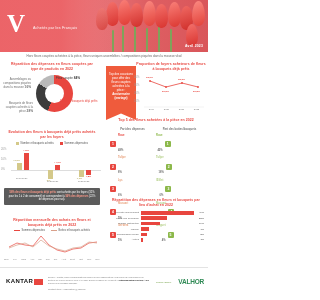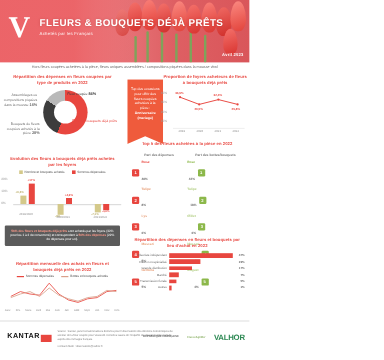--- a/index.html
+++ b/index.html
@@ -157,21 +157,20 @@
       <div class="tulip" style="left:143px;top:1px;width:13px;height:25px;background:linear-gradient(160deg,#fb8a82,#e2423a);"></div>
       <div class="tulip" style="left:155px;top:4px;width:13px;height:24px;background:linear-gradient(160deg,#f4716b,#d8332f);"></div>
       <div class="tulip" style="left:168px;top:2px;width:13px;height:25px;background:linear-gradient(160deg,#fa8079,#db3731);"></div>
       <div class="tulip" style="left:180px;top:6px;width:13px;height:24px;background:linear-gradient(160deg,#f06a64,#cf2d29);"></div>
       <div class="tulip" style="left:192px;top:1px;width:13px;height:25px;background:linear-gradient(160deg,#fb8a82,#e2423a);"></div>
       <div class="tulip" style="left:186px;top:24px;width:12px;height:22px;background:linear-gradient(160deg,#f4716b,#d8332f);"></div>
       <div class="tulip" style="left:96px;top:8px;width:12px;height:22px;background:linear-gradient(160deg,#ef7f7a,#d4443f);"></div>
     </div>
     <div class="hdr-scrim"></div>
     <div class="logo-v">V</div>
-    <div class="hdr-title">FLEURS &amp; BOUQUETS DÉJÀ PRÊTS</div>
     <div class="hdr-sub">Achetés par les Français</div>
     <div class="hdr-date">Avril 2023</div>
   </div>
 
   <div class="intro">
     <span>Hors fleurs coupées achetées à la pièce, fleurs uniques assemblées / compositions piquées dans la mousse vkwl</span>
   </div>
 
   <div class="body">
 

